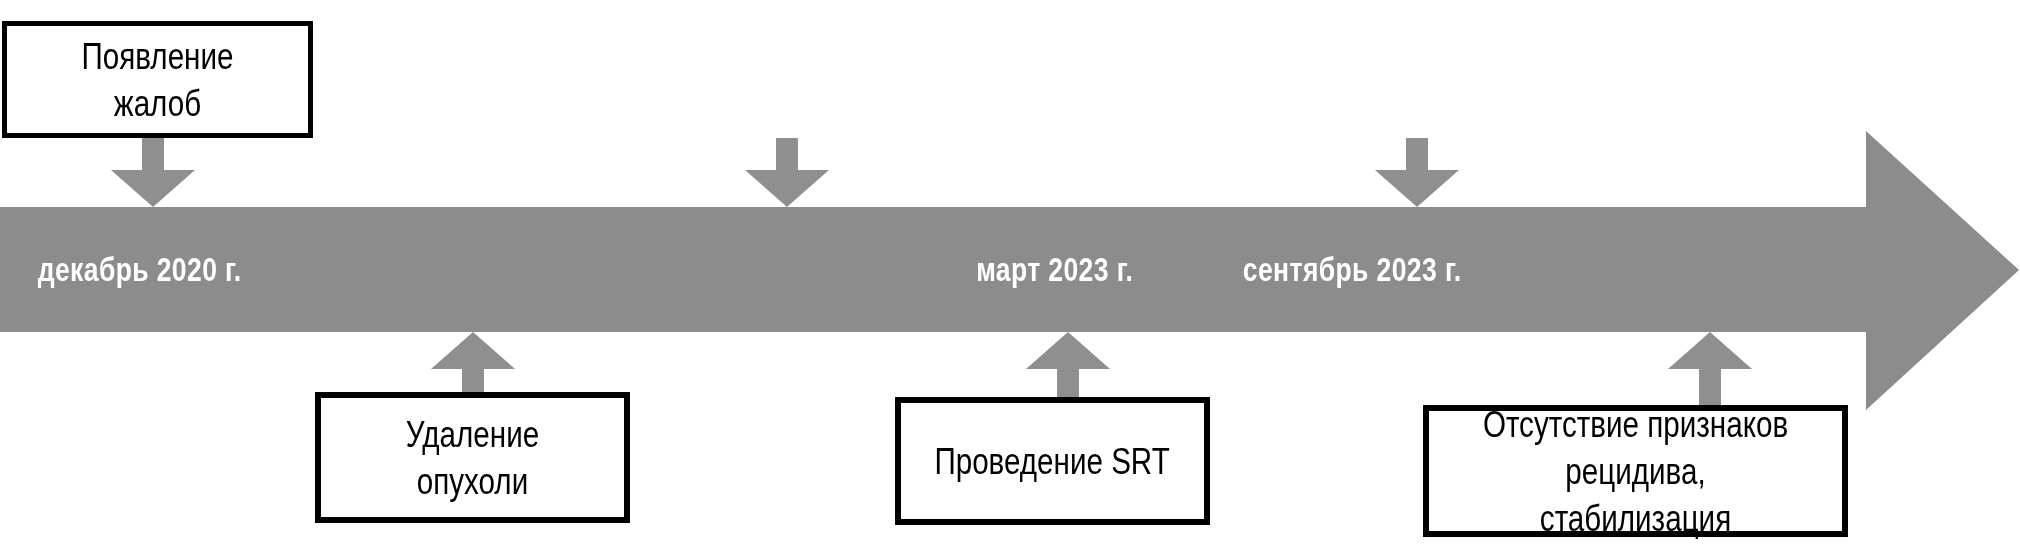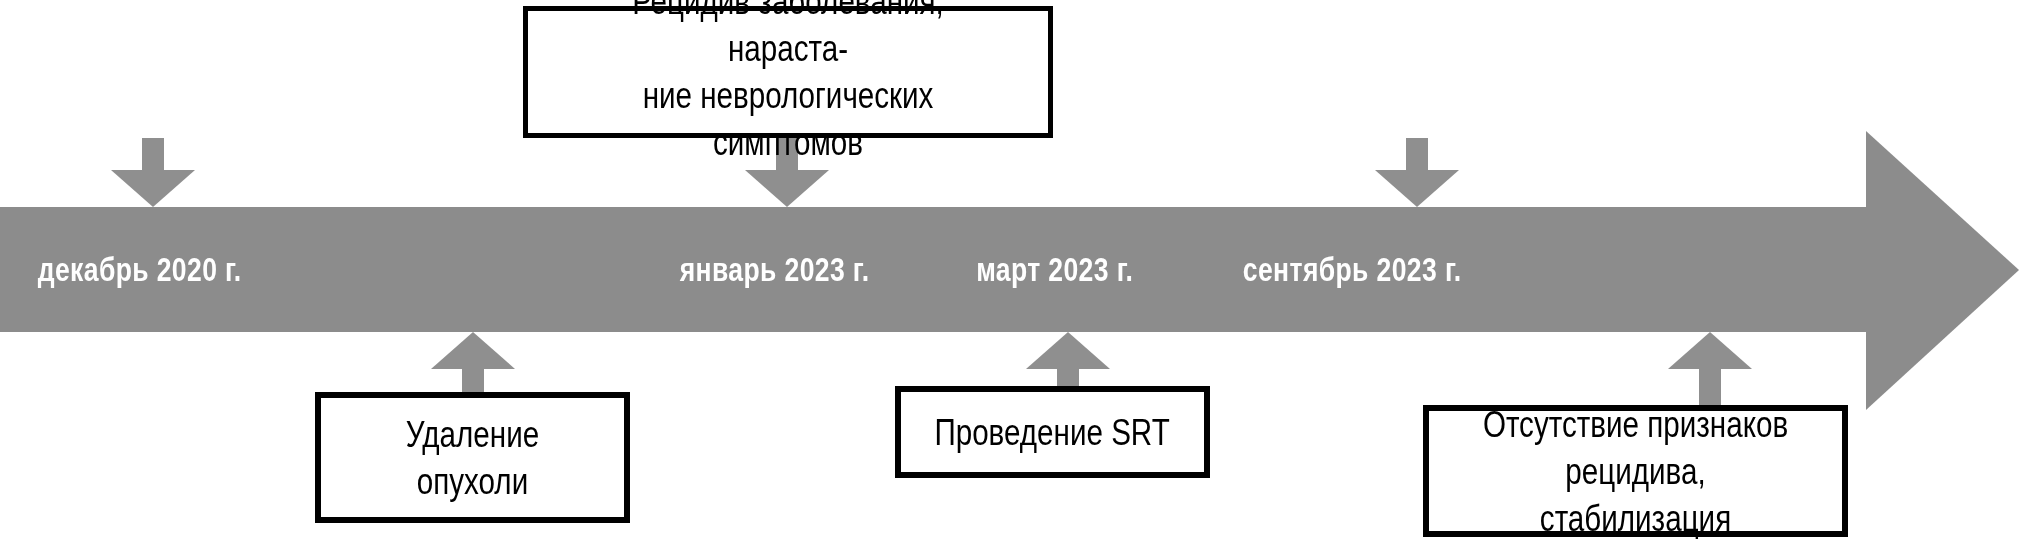--- a/index.html
+++ b/index.html
@@ -80,23 +80,20 @@
 </head>
 <body>
 
 <div class="canvas">
 
   <div class="band"></div>
 
   <div class="date" style="left:-30px">
       <span>декабрь 2020 г.</span>
     </div>
-  <div class="date" style="left:605px">
-      <span>январь 2023 г.</span>
-    </div>
   <div class="date" style="left:885px">
       <span>март 2023 г.</span>
     </div>
   <div class="date" style="left:1182px">
       <span>сентябрь 2023 г.</span>
     </div>
 
   <div class="arrow down" style="left:111px">
       <div class="stem"></div>
       <div class="head"></div>
@@ -116,29 +113,28 @@
     </div>
   <div class="arrow up" style="left:1026px">
       <div class="head"></div>
       <div class="stem"></div>
     </div>
   <div class="arrow up" style="left:1668px">
       <div class="head"></div>
       <div class="stem"></div>
     </div>
 
-  <div class="box" style="left:523px;top:6px;width:530px;height:132px">
-    <span>Рецидив заболевания, нараста-
-ние неврологических симптомов</span>
+  <div class="box" style="left:2px;top:21px;width:311px;height:117px">
+    <span>Появление жалоб</span>
   </div>
 
   <div class="box bottom" style="left:315px;top:392px;width:315px;height:131px">
     <span>Удаление опухоли</span>
   </div>
-  <div class="box bottom" style="left:895px;top:386px;width:315px;height:92px">
+  <div class="box bottom" style="left:895px;top:397px;width:315px;height:128px">
     <span>Проведение SRT</span>
   </div>
   <div class="box bottom" style="left:1423px;top:405px;width:425px;height:132px">
     <span>Отсутствие признаков
 рецидива, стабилизация</span>
   </div>
 
   <div class="band-arrowhead"></div>
 
 </div>

